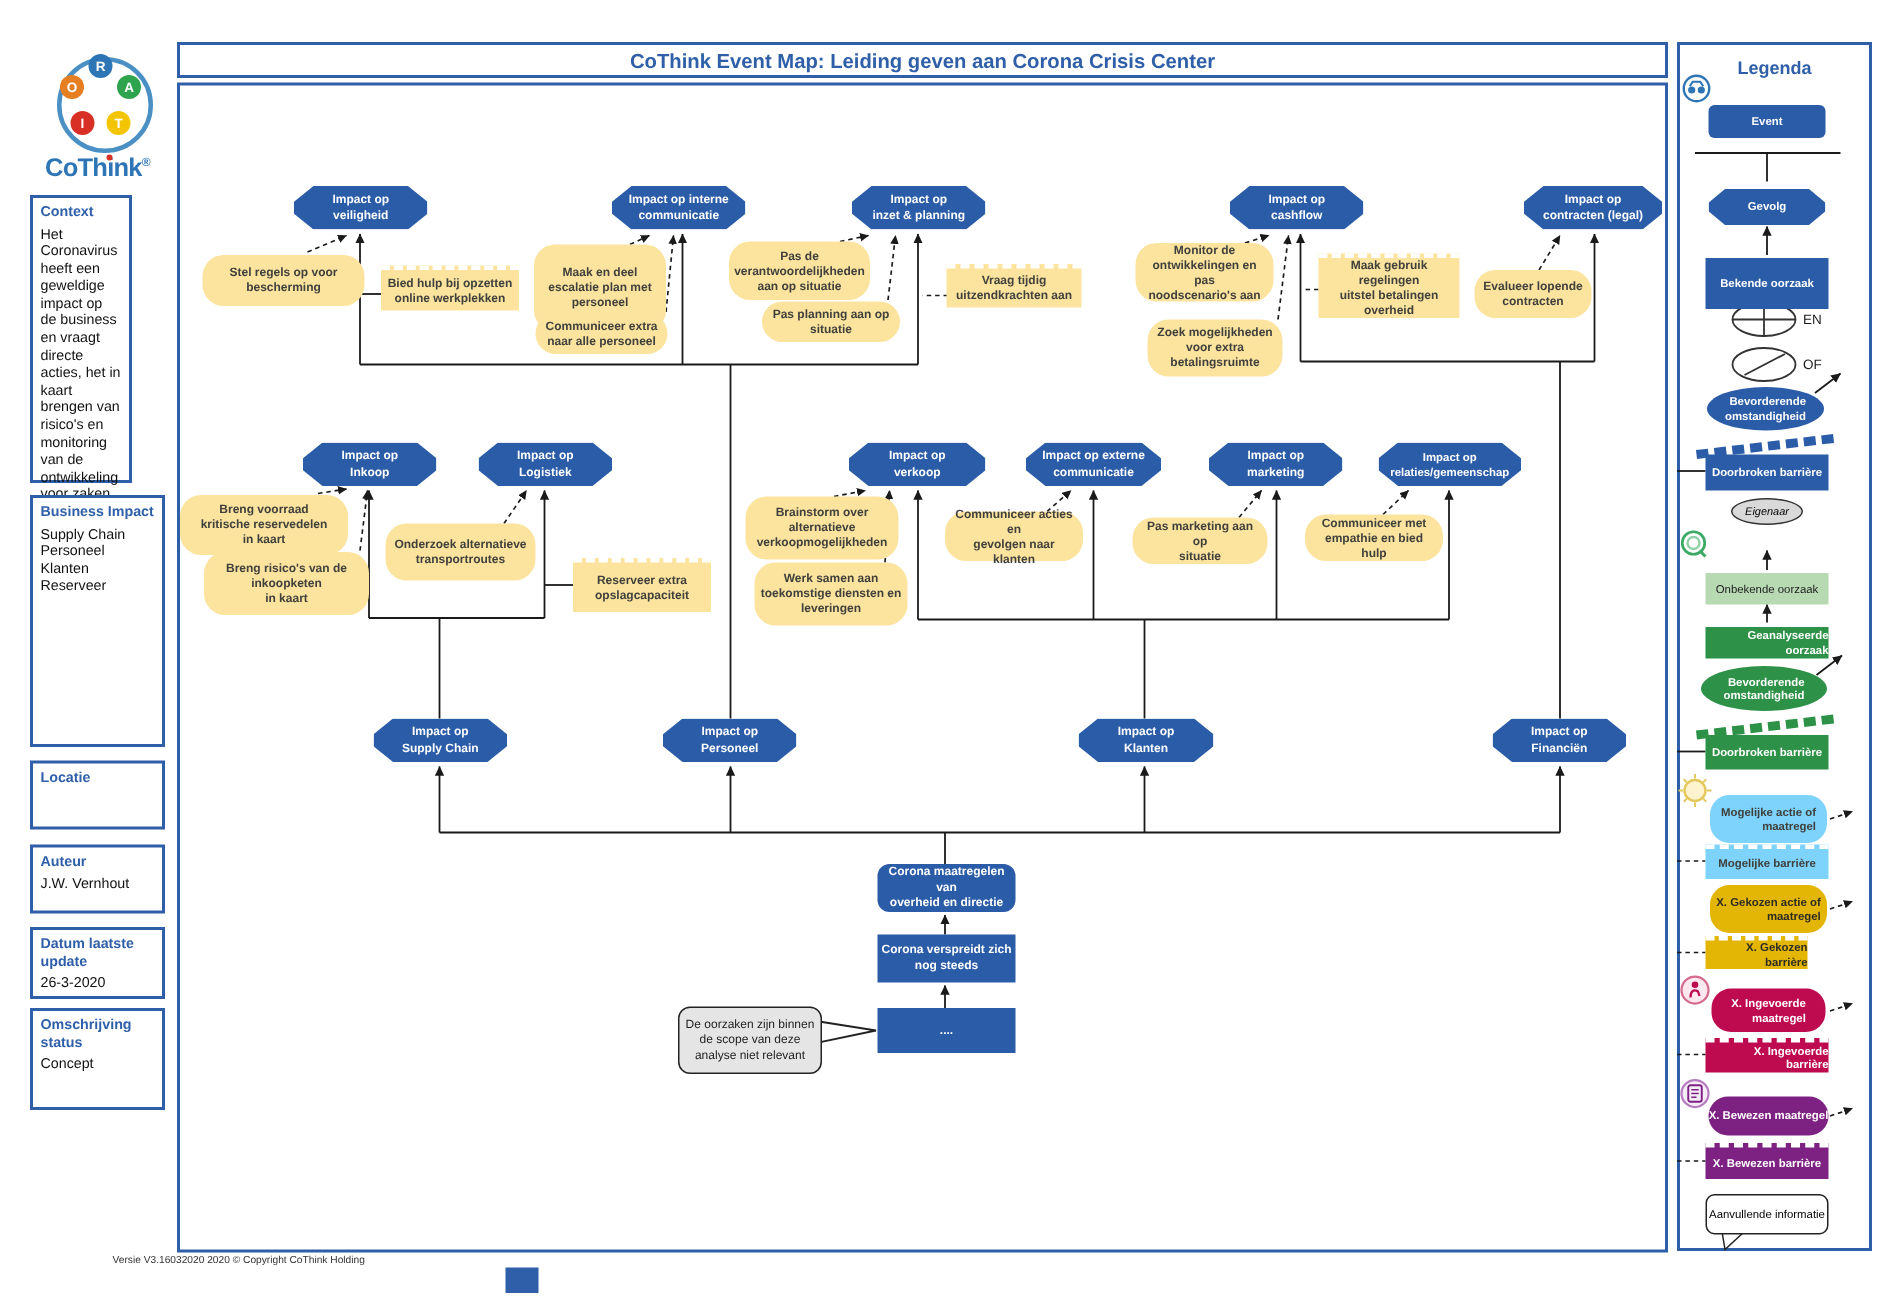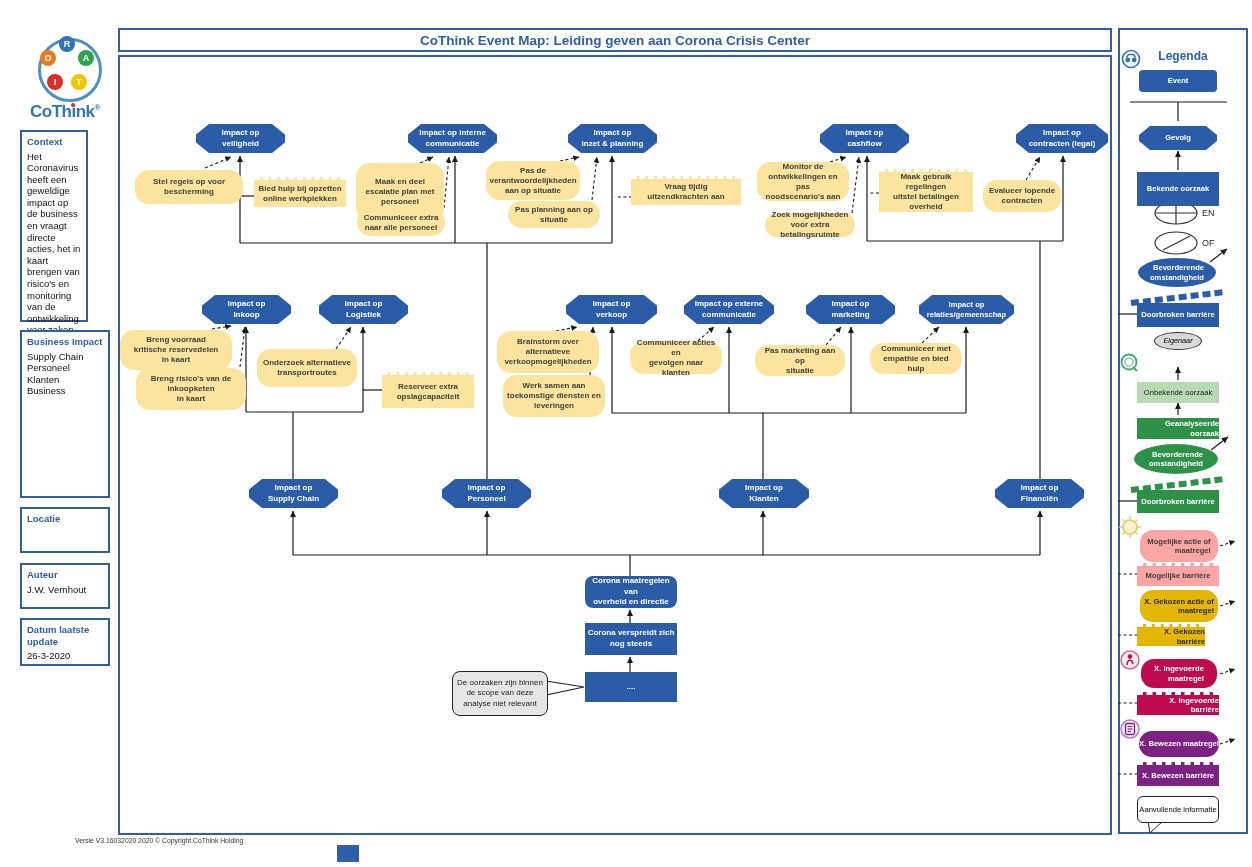--- a/index.html
+++ b/index.html
@@ -29,21 +29,21 @@
   .barrier{border-radius:0;border-top:3px dashed #fff;}
   .bubble{position:absolute;box-sizing:border-box;background:#e5e5e5;border:1.3px solid #222;
         border-radius:8px;font-size:8px;font-weight:normal;color:#222;display:flex;align-items:center;
         justify-content:center;text-align:center;z-index:2;line-height:1.3;}
   
   .lg{position:absolute;box-sizing:border-box;display:flex;align-items:center;justify-content:center;
       text-align:right;font-size:7.6px;font-weight:bold;line-height:1.2;z-index:2;}
   .lblue{background:#2A5CA8;color:#fff;}
   .lgreen{background:#2D9247;color:#fff;}
   .llgreen{background:#B7DAB3;color:#1c1c1c;}
-  .lyellow{background:#fca5a5;color:#3f3f3b;}
+  .lyellow{background:#7dd3fc;color:#3f3f3b;}
   .lgold{background:#E3B505;color:#2c2c24;}
   .lcrimson{background:#BE0B50;color:#fff;}
   .lpurple{background:#7D2182;color:#fff;}
   .oct{clip-path:polygon(11px 0,calc(100% - 11px) 0,100% 38%,100% 62%,calc(100% - 11px) 100%,11px 100%,0 62%,0 38%);}
   .pill{border-radius:13px;}
   .ell{border-radius:50%;}
   .lgtxt{position:absolute;font-size:9px;color:#1c1c1c;z-index:2;}
   
   .ring{position:absolute;width:58px;height:58px;border:3.5px solid #4A90C4;border-radius:50%;}
   .lc{position:absolute;width:16px;height:16px;border-radius:50%;color:#fff;font-weight:bold;
@@ -175,32 +175,36 @@
 
   <div class="sbox" style="left:20px;top:130px;width:68px;height:192px;">
     <span class="t" data-bind="sidebar.context.title">Context</span>
     <span data-bind="sidebar.context.body">Het Coronavirus heeft een geweldige impact op de business en vraagt directe acties, het in kaart brengen van risico's en monitoring van de ontwikkeling  voor zaken die nog onbekend zijn. Deze Event Map is een generieke aanzet om deze crisis te managen.</span>
   </div>
   <div class="sbox" style="left:20px;top:330px;width:90px;height:168px;">
     <span class="t" data-bind="sidebar.business_impact.title">Business Impact</span>
     <span data-bind="sidebar.business_impact.items.0">Supply Chain</span><br>
     <span data-bind="sidebar.business_impact.items.1">Personeel</span><br>
     <span data-bind="sidebar.business_impact.items.2">Klanten</span><br>
-    <span data-bind="sidebar.business_impact.items.3">Business</span>
+    <span data-bind="sidebar.business_impact.items.3">Reserveer</span>
   </div>
   <div class="sbox" style="left:20px;top:507px;width:90px;height:46px;">
     <span class="t" data-bind="sidebar.locatie.title">Locatie</span>
   </div>
   <div class="sbox" style="left:20px;top:563px;width:90px;height:46px;">
     <span class="t" data-bind="sidebar.auteur.title">Auteur</span>
     <span data-bind="sidebar.auteur.value">J.W. Vernhout</span>
   </div>
   <div class="sbox" style="left:20px;top:618px;width:90px;height:48px;">
     <span class="t" data-bind="sidebar.datum.title">Datum laatste update</span>
     <span data-bind="sidebar.datum.value">26-3-2020</span>
+  </div>
+  <div class="sbox" style="left:20px;top:672px;width:90px;height:68px;">
+    <span class="t" data-bind="sidebar.status.title">Omschrijving status</span>
+    <span data-bind="sidebar.status.value">Concept</span>
   </div>
 
   <div class="panel title" style="left:118px;top:28px;width:994px;height:24px;" data-bind="header.title">CoThink Event Map: Leiding geven aan Corona Crisis Center</div>
   <div class="panel" style="left:118px;top:55px;width:994px;height:780px;"></div>
 
   <div class="node" style="left:196px;top:124px;width:89px;height:29px;" data-bind="diagram.impact_nodes.0">Impact op
 veiligheid</div>
   <div class="node" style="left:408px;top:124px;width:89px;height:29px;" data-bind="diagram.impact_nodes.1">Impact op interne
 communicatie</div>
   <div class="node" style="left:568px;top:124px;width:89px;height:29px;" data-bind="diagram.impact_nodes.2">Impact op
@@ -246,26 +250,26 @@
   <div class="note" style="left:356px;top:163px;width:88px;height:58px;" data-bind="diagram.notes.2">Maak en deel
 escalatie plan met
 personeel</div>
   <div class="note" style="left:357px;top:209px;width:88px;height:27px;" data-bind="diagram.notes.3">Communiceer extra
 naar alle personeel</div>
   <div class="note" style="left:486px;top:161px;width:94px;height:39px;" data-bind="diagram.notes.4">Pas de
 verantwoordelijkheden
 aan op situatie</div>
   <div class="note" style="left:508px;top:201px;width:92px;height:27px;" data-bind="diagram.notes.5">Pas planning aan op
 situatie</div>
-  <div class="note barrier" style="left:631px;top:176px;width:110px;height:29px;" data-bind="diagram.notes.6">Vraag tijdig
+  <div class="note barrier" style="left:631px;top:176px;width:90px;height:29px;" data-bind="diagram.notes.6">Vraag tijdig
 uitzendkrachten aan</div>
   <div class="note" style="left:757px;top:162px;width:92px;height:39px;" data-bind="diagram.notes.7">Monitor de
 ontwikkelingen en pas
 noodscenario's aan</div>
-  <div class="note" style="left:765px;top:213px;width:90px;height:24px;" data-bind="diagram.notes.8">Zoek mogelijkheden
+  <div class="note" style="left:765px;top:213px;width:90px;height:38px;" data-bind="diagram.notes.8">Zoek mogelijkheden
 voor extra
 betalingsruimte</div>
   <div class="note barrier" style="left:879px;top:169px;width:94px;height:43px;" data-bind="diagram.notes.9">Maak gebruik regelingen
 uitstel betalingen
 overheid</div>
   <div class="note" style="left:983px;top:180px;width:78px;height:32px;" data-bind="diagram.notes.10">Evalueer lopende
 contracten</div>
   <div class="note" style="left:120px;top:330px;width:112px;height:40px;" data-bind="diagram.notes.11">Breng voorraad
 kritische reservedelen
 in kaart</div>
@@ -283,21 +287,21 @@
 toekomstige diensten en
 leveringen</div>
   <div class="note" style="left:630px;top:341px;width:92px;height:33px;" data-bind="diagram.notes.17">Communiceer acties en
 gevolgen naar klanten</div>
   <div class="note" style="left:755px;top:345px;width:90px;height:31px;" data-bind="diagram.notes.18">Pas marketing aan op
 situatie</div>
   <div class="note" style="left:870px;top:343px;width:92px;height:31px;" data-bind="diagram.notes.19">Communiceer met
 empathie en bied hulp</div>
 
   <div class="panel" style="left:1118px;top:28px;width:130px;height:806px;"></div>
-  <div class="lgtxt" style="left:1118px;top:49px;width:130px;text-align:center;font-weight:bold;color:#2E5FA8;font-size:12px;" data-bind="legend.title">Legenda</div>
+  <div class="lgtxt" style="left:1118px;top:38px;width:130px;text-align:center;font-weight:bold;color:#2E5FA8;font-size:12px;" data-bind="legend.title">Legenda</div>
 
   <svg class="ico" style="left:1121px;top:49px;" width="22" height="20">
     <circle cx="10" cy="10" r="8.5" fill="none" stroke="#2E75B6" stroke-width="1.6"></circle>
     <circle cx="6.8" cy="11" r="2.4" fill="#2E75B6"></circle>
       <circle cx="13.2" cy="11" r="2.4" fill="#2E75B6"></circle>
     <path d="M5.5,8.5 L7.5,5.5 H12.5 L14.5,8.5" fill="none" stroke="#2E75B6" stroke-width="1.4"></path>
   </svg>
   <svg class="ico" style="left:1119px;top:353px;" width="22" height="22">
     <circle cx="10" cy="9" r="7.5" fill="none" stroke="#3BAA64" stroke-width="1.8"></circle>
     <circle cx="10" cy="9" r="4" fill="none" stroke="#8FD0A8" stroke-width="1.6"></circle>

